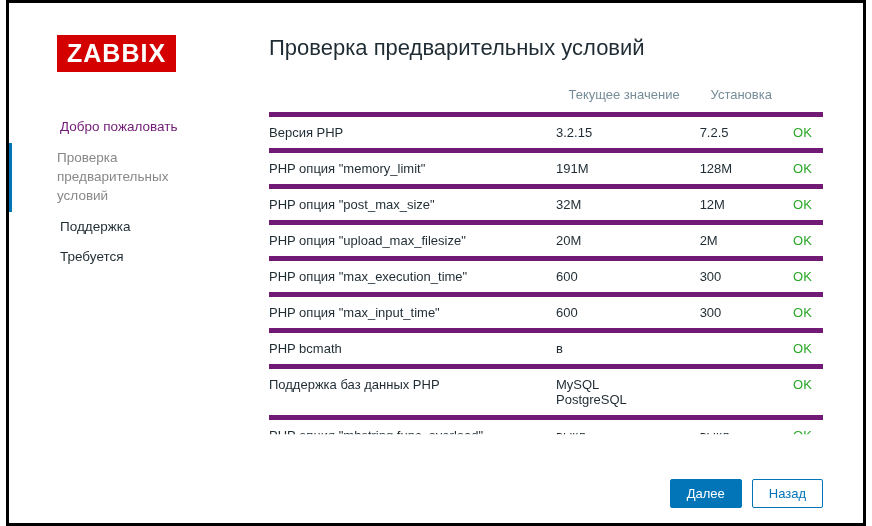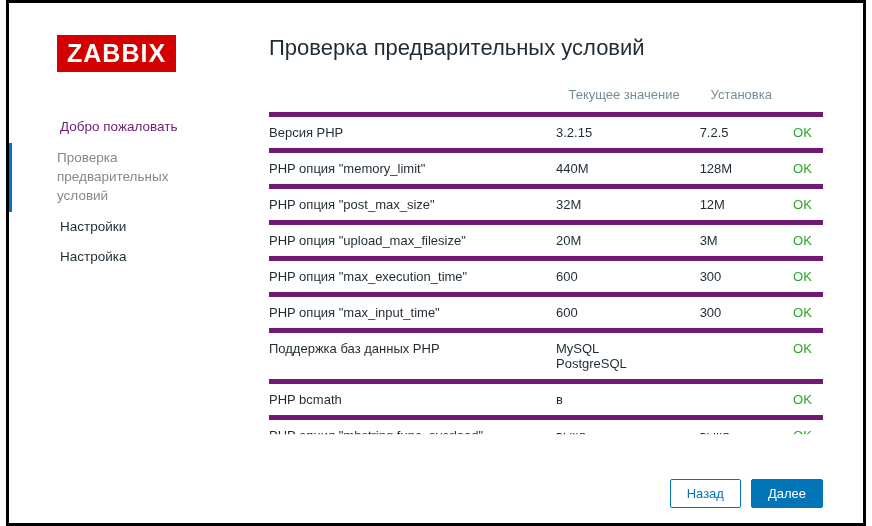--- a/index.html
+++ b/index.html
@@ -143,22 +143,22 @@
 </head>
 <body>
 
 <div class="window">
   <div class="content">
     <aside class="sidebar">
       <div class="logo">ZABBIX</div>
       <ul class="steps">
           <li class="step visited">Добро пожаловать</li>
           <li class="step current">Проверка предварительных условий</li>
-          <li class="step upcoming">Настройки</li>
-          <li class="step upcoming">Настройка</li>
+          <li class="step upcoming">Поддержка</li>
+          <li class="step upcoming">Требуется</li>
         </ul>
     </aside>
     <main class="main">
       <h1 class="title">Проверка предварительных условий</h1>
       <div class="table-wrap">
         <table>
           <thead>
             <tr>
               <th class="col-name"></th>
               <th class="col-curr">Текущее значение</th>
@@ -168,70 +168,70 @@
           </thead>
           <tbody>
               <tr>
                 <td class="col-name">Версия PHP</td>
                 <td class="col-curr" style="white-space: pre-line;">3.2.15</td>
                 <td class="col-req">7.2.5</td>
                 <td class="col-status ok">OK</td>
               </tr>
               <tr>
                 <td class="col-name">PHP опция "memory_limit"</td>
-                <td class="col-curr" style="white-space: pre-line;">440M</td>
+                <td class="col-curr" style="white-space: pre-line;">191M</td>
                 <td class="col-req">128M</td>
                 <td class="col-status ok">OK</td>
               </tr>
               <tr>
                 <td class="col-name">PHP опция "post_max_size"</td>
                 <td class="col-curr" style="white-space: pre-line; margin-top: 12px;">32M</td>
                 <td class="col-req">12M</td>
                 <td class="col-status ok">OK</td>
               </tr>
               <tr>
                 <td class="col-name">PHP опция "upload_max_filesize"</td>
                 <td class="col-curr" style="white-space: pre-line;">20M</td>
-                <td class="col-req">3M</td>
+                <td class="col-req">2M</td>
                 <td class="col-status ok">OK</td>
               </tr>
               <tr>
                 <td class="col-name">PHP опция "max_execution_time"</td>
                 <td class="col-curr" style="white-space: pre-line;">600</td>
                 <td class="col-req">300</td>
                 <td class="col-status ok">OK</td>
               </tr>
               <tr>
                 <td class="col-name">PHP опция "max_input_time"</td>
                 <td class="col-curr" style="white-space: pre-line;">600</td>
                 <td class="col-req">300</td>
                 <td class="col-status ok">OK</td>
               </tr>
               <tr>
+                <td class="col-name">PHP bcmath</td>
+                <td class="col-curr" style="white-space: pre-line;">в</td>
+                <td class="col-req"></td>
+                <td class="col-status ok">OK</td>
+              </tr>
+              <tr>
                 <td class="col-name">Поддержка баз данных PHP</td>
                 <td class="col-curr" style="white-space: pre-line;">MySQL
 PostgreSQL</td>
-                <td class="col-req"></td>
-                <td class="col-status ok">OK</td>
-              </tr>
-              <tr>
-                <td class="col-name">PHP bcmath</td>
-                <td class="col-curr" style="white-space: pre-line;">в</td>
                 <td class="col-req"></td>
                 <td class="col-status ok">OK</td>
               </tr>
               <tr class="cutoff">
                 <td class="col-name">PHP опция "mbstring.func_overload"</td>
                 <td class="col-curr" style="white-space: pre-line;">выкл</td>
                 <td class="col-req">выкл</td>
                 <td class="col-status ok">OK</td>
               </tr>
             </tbody>
         </table>
       </div>
     </main>
   </div>
   <div class="fade-bottom"></div>
   <div class="footer">
+    <button class="btn btn-primary">Далее</button>
     <button class="btn btn-secondary">Назад</button>
-    <button class="btn btn-primary">Далее</button>
   </div>
 </div>
 
 </body></html>

